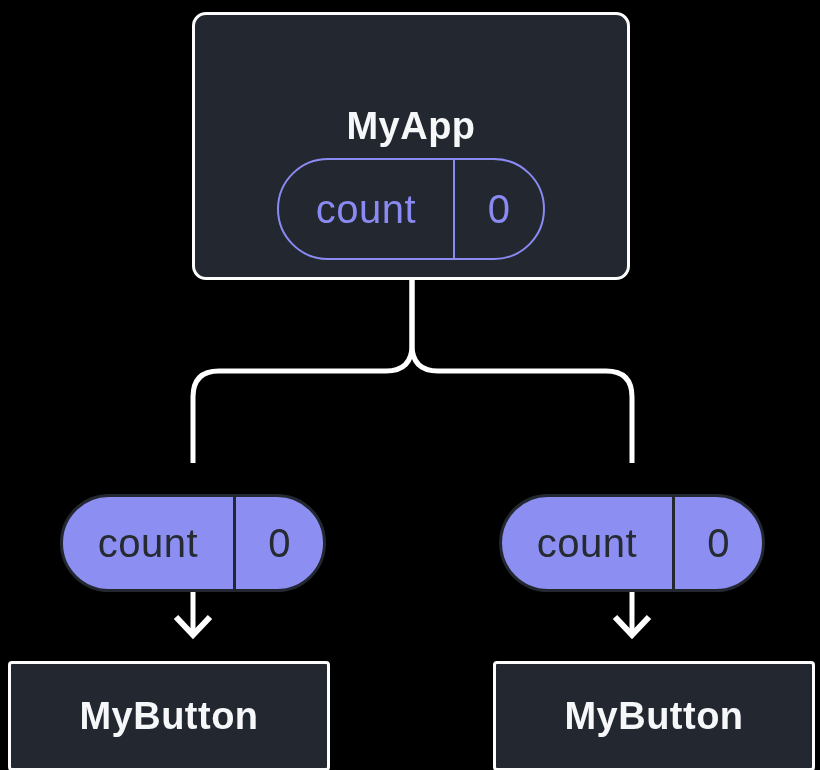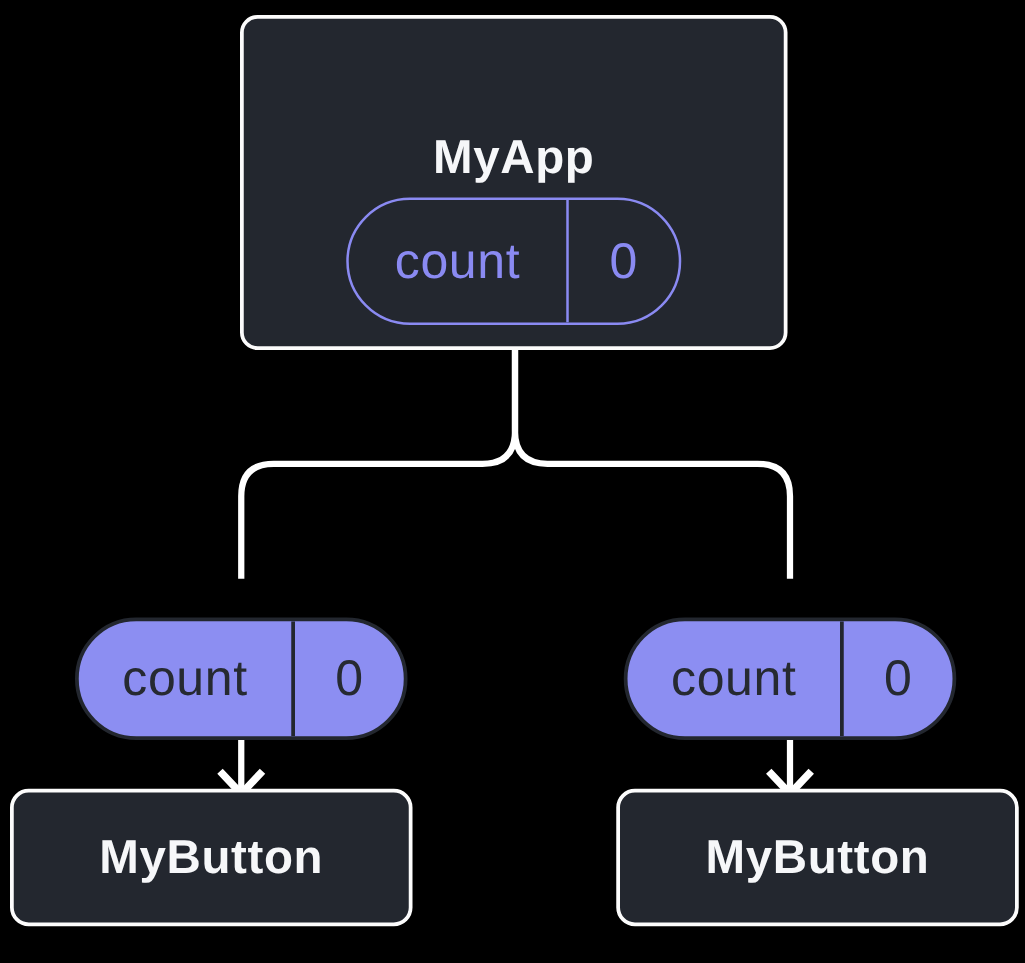--- a/index.html
+++ b/index.html
@@ -44,23 +44,23 @@
     text-align: center;
     color: #f6f7f9;
     font-size: 38px;
     font-weight: 700;
     letter-spacing: 0.5px;
     line-height: 40px;
   }
   .node-root .node-title { top: 67px; margin-top: 24px; }
 
   .node-child {
-    left: 8px; top: 631px;
+    left: 8px; top: 661px;
     width: 322px; height: 110px;
-    border-radius: 15px;
+    border-radius: 4px;
   }
   .node-child.right { left: 493px; }
   .node-child .node-title {
     top: 50%;
     transform: translateY(-50%);
   }
 
   
   .pill {
     position: absolute;

